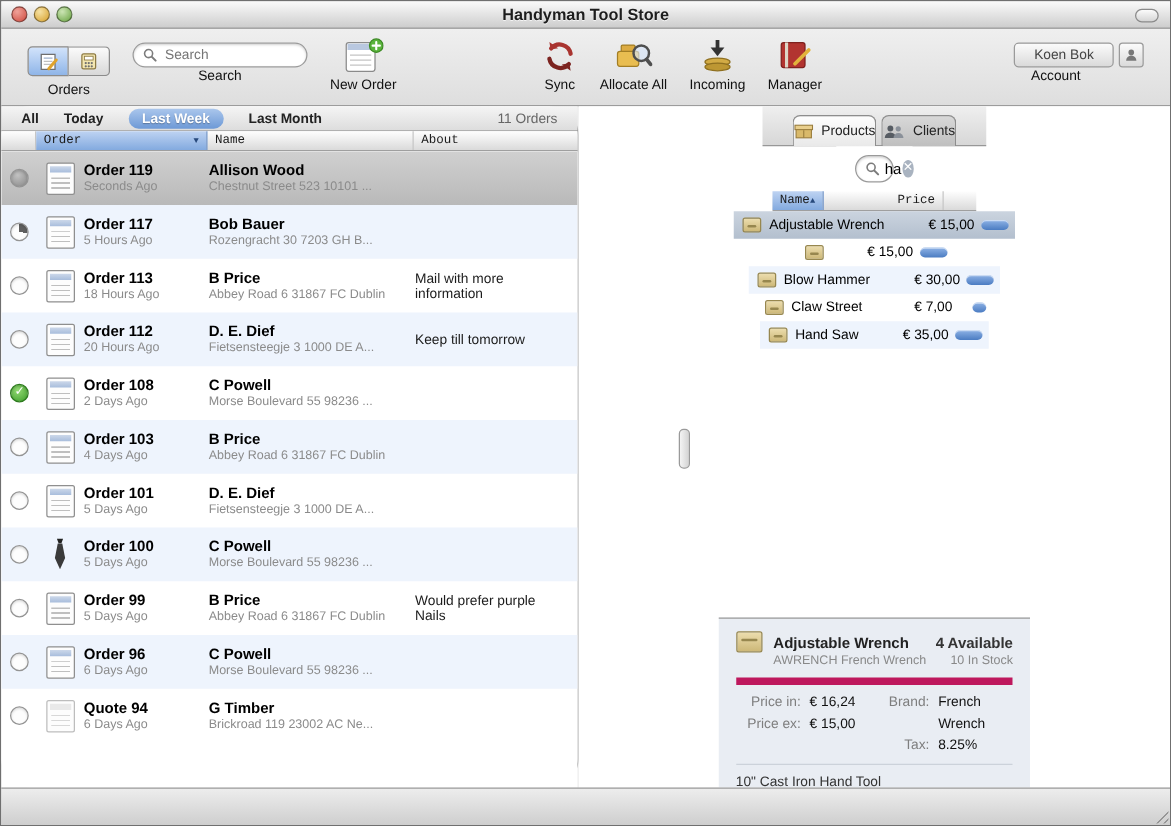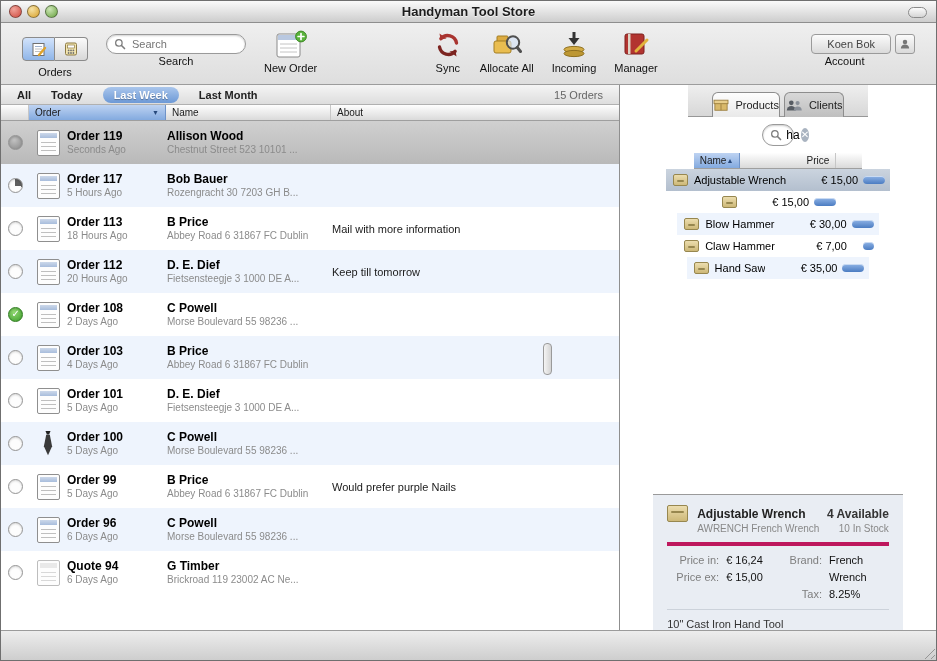--- a/index.html
+++ b/index.html
@@ -37,35 +37,35 @@
     display:flex;align-items:center;padding:0 7px;margin-top:6px;box-shadow:inset 0 1px 2px rgba(0,0,0,.18);}
   .tb-search input{border:none;outline:none;background:transparent;font-size:11px;width:100%;margin-left:4px;
     font-family:"Liberation Sans","DejaVu Sans",sans-serif;color:#333;}
   .acct-wrap{display:flex;align-items:center;margin-top:6px;margin-left:37px;}
   .acct-btn{height:20px;padding:0 15px;border:1px solid #9a9a9a;border-radius:4px;font-size:11px;color:#444;
     background:linear-gradient(#fbfbfb,#dadada);display:flex;align-items:center;}
   .acct-sq{width:20px;height:20px;border:1px solid #9a9a9a;border-radius:3px;margin-left:4px;
     background:linear-gradient(#fbfbfb,#dadada);display:flex;align-items:center;justify-content:center;}
   
   .main{flex:1;display:flex;min-height:0;position:relative;}
-  .left-panel{width:619px;flex:0 0 auto;border-right:1px solid #8f8f8f;background:#fff;display:flex;flex-direction:column;}
+  .left-panel{width:462px;flex:0 0 auto;border-right:1px solid #8f8f8f;background:#fff;display:flex;flex-direction:column;border-radius:23px;}
   .right-panel{flex:1;min-width:0;background:#fff;display:flex;flex-direction:column;align-items:center;}
   .split-grip{position:absolute;left:542px;top:258px;width:9px;height:32px;border:1px solid #9a9a9a;border-radius:4px;
     background:linear-gradient(90deg,#f4f4f4,#d4d4d4);z-index:5;}
   
   .filterbar{height:20px;flex:0 0 auto;display:flex;align-items:center;gap:20px;padding:0 16px;
     background:linear-gradient(#f5f5f5,#dddddd);border-bottom:1px solid #b0b0b0;
     font-size:11px;font-weight:bold;color:#222;}
   .filter-pill{background:linear-gradient(#aac6ec,#6d99d6);color:#fff;border-radius:9px;padding:2px 11px;
     text-shadow:0 1px 1px rgba(0,0,0,.3);}
   .filter-count{margin-left:auto;color:#666;font-weight:normal;}
   
   .thead{height:16px;flex:0 0 auto;display:flex;font-size:10px;color:#1a1a1a;
     background:linear-gradient(#fefefe,#dadada);border-bottom:1px solid #9f9f9f;}
-  .th{display:flex;align-items:center;padding:0 6px;border-right:1px solid #c6c6c6;}
+  .th{display:flex;align-items:center;padding:0 6px;border-right:1px solid #c6c6c6;font-family:Liberation Mono, monospace;}
   .th.sorted{background:linear-gradient(#bed3f2,#83aadf);border-right:1px solid #6f93c8;}
   .sort-arrow{margin-left:auto;font-size:7px;color:#27497c;}
   .th-status{width:28px;padding:0;}
   .th-order{width:137px;}
   .th-name{width:165px;}
   .th-about{flex:1;border-right:none;}
   
   .rows{flex:1;overflow:hidden;background:#fff;}
   .orow{height:43px;display:flex;align-items:center;}
   .orow.alt{background:#eef4fd;}
@@ -124,21 +124,21 @@
     box-shadow:inset 0 1px 0 rgba(255,255,255,.55);}
   .pempty{flex:1;background:repeating-linear-gradient(to bottom,#fff 0 22px,#eef4fd 22px 44px);}
   
   .pdetail{height:136px;flex:0 0 auto;background:#e9edf3;border-top:1px solid #9a9a9a;
     padding:10px 14px 0;font-size:11px;}
   .pd-row1{display:flex;align-items:center;}
   .pd-title{font-weight:bold;font-size:12px;color:#222;margin-left:9px;}
   .pd-avail{margin-left:auto;font-weight:bold;font-size:12px;color:#333;}
   .pd-row2{display:flex;margin-left:30px;color:#888;font-size:10px;margin-top:1px;}
   .pd-stock{margin-left:auto;}
-  .pd-grid{display:flex;border-top:4px solid #be185d;margin-top:8px;padding-top:6px;}
+  .pd-grid{display:flex;border-top:6px solid #be185d;margin-top:8px;padding-top:6px;}
   .pd-col{flex:1;display:flex;flex-direction:column;}
   .pd-line{display:flex;line-height:17px;}
   .pd-label{color:#7e7e7e;width:52px;flex:0 0 auto;text-align:right;margin-right:7px;}
   .pd-label.narrow{width:44px;}
   .pd-value{color:#111;}
   .pd-desc{border-top:1px solid #ccd2da;margin-top:6px;padding-top:8px;color:#333;}
   
   .statusbar{height:30px;flex:0 0 auto;background:linear-gradient(#ededed,#cecece);border-top:1px solid #9b9b9b;position:relative;}
   .grip{position:absolute;right:1px;bottom:1px;width:13px;height:13px;
     background:repeating-linear-gradient(135deg,transparent 0 3px,#969696 3px 4px);
@@ -289,21 +289,21 @@
 
   <div class="main">
     <div class="split-grip"></div>
 
     <div class="left-panel">
       <div class="filterbar">
         <span>All</span>
         <span>Today</span>
         <span class="filter-pill">Last Week</span>
         <span>Last Month</span>
-        <span class="filter-count">15 Orders</span>
+        <span class="filter-count">11 Orders</span>
       </div>
 
       <div class="thead">
         <div class="th th-status"></div>
         <div class="th th-order sorted">
           <span>Order</span>
           <span class="sort-arrow">▼</span>
         </div>
         <div class="th th-name">
           <span>Name</span>
@@ -589,21 +589,21 @@
       <div class="prow alt">
         <span class="drawer"></span>
         <span class="pname">Blow Hammer</span>
         <span class="pprice">€ 30,00</span>
         <span class="ppill-wrap">
             <span class="ppill" style="width:22px"></span>
           </span>
       </div>
       <div class="prow">
         <span class="drawer"></span>
-        <span class="pname">Claw Hammer</span>
+        <span class="pname">Claw Street</span>
         <span class="pprice">€ 7,00</span>
         <span class="ppill-wrap">
             <span class="ppill" style="width:11px"></span>
           </span>
       </div>
       <div class="prow alt">
         <span class="drawer"></span>
         <span class="pname">Hand Saw</span>
         <span class="pprice">€ 35,00</span>
         <span class="ppill-wrap">

